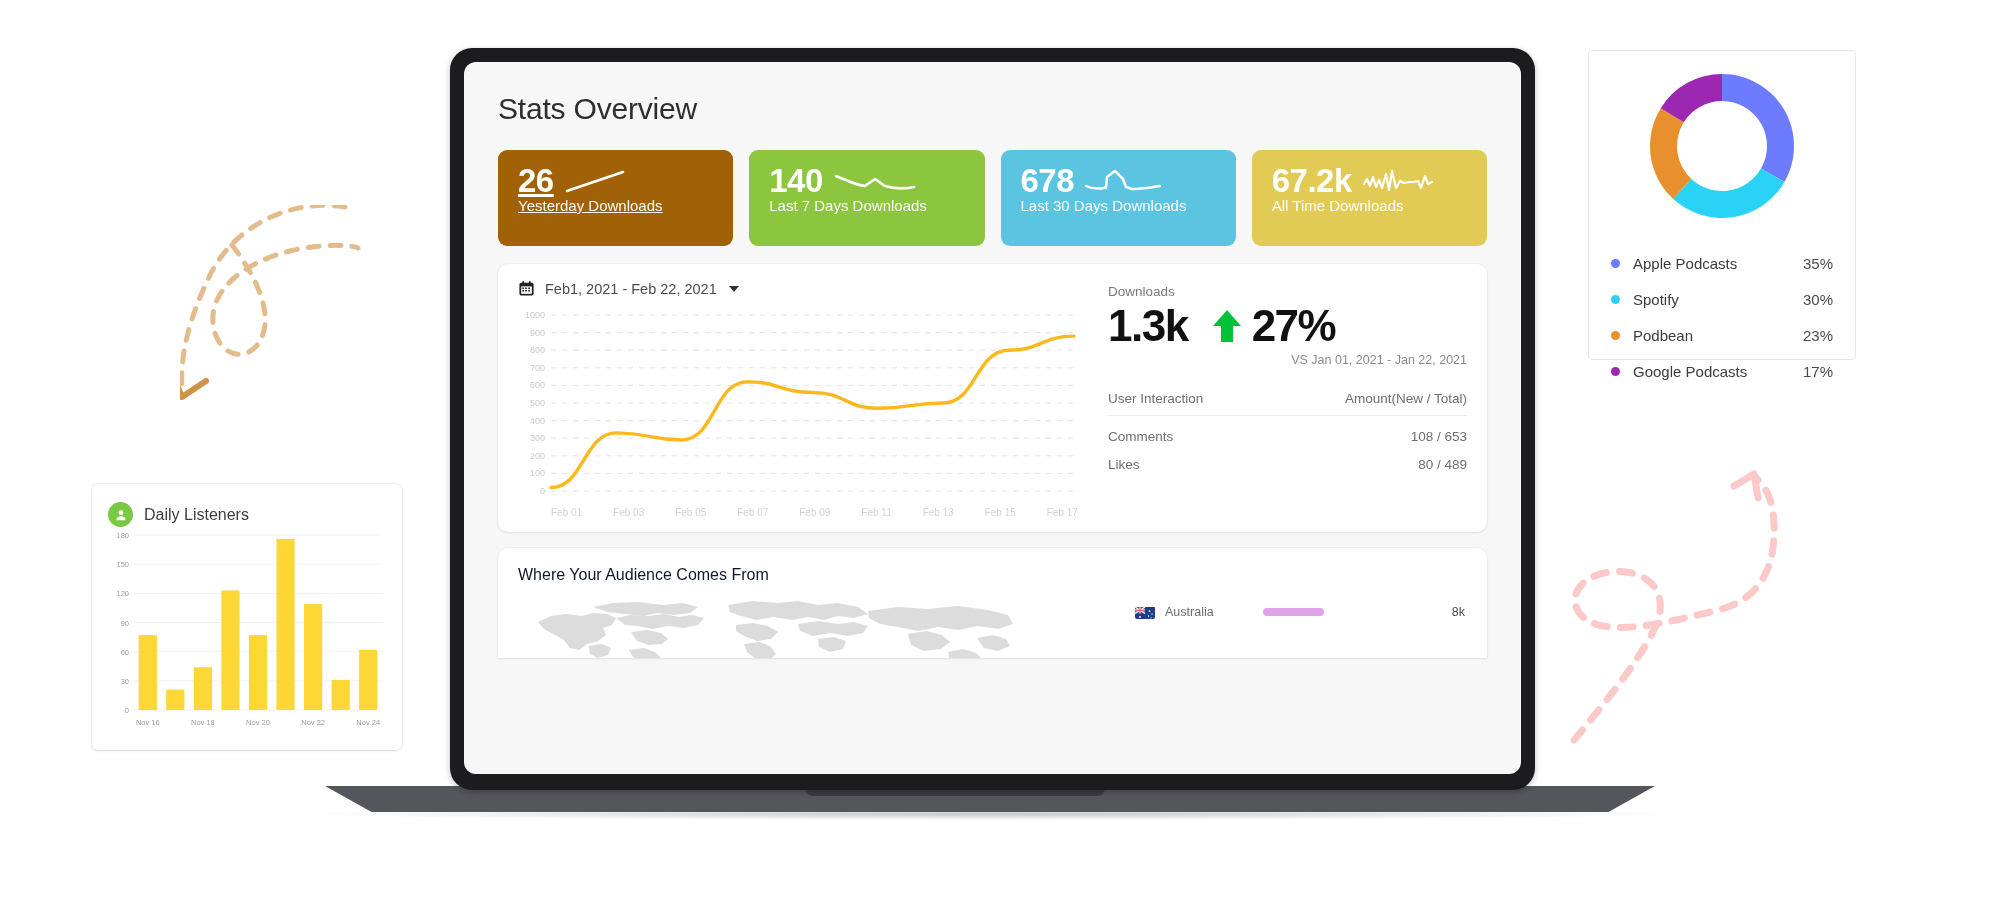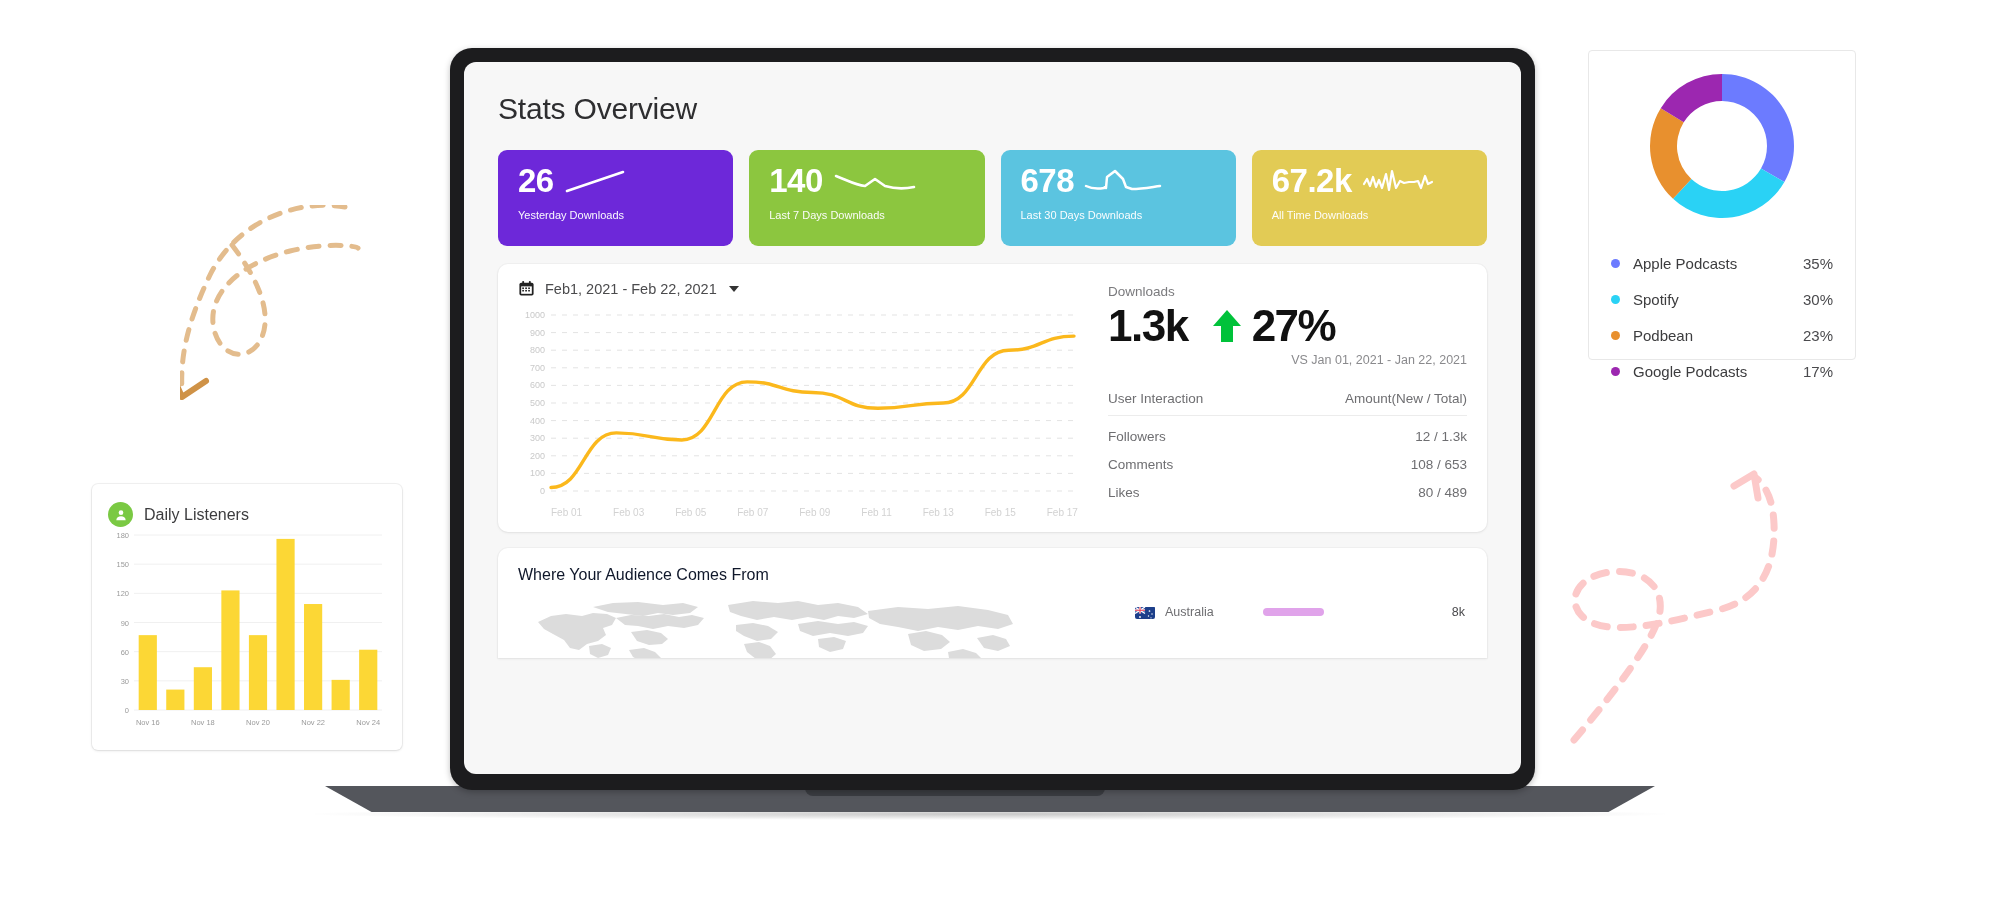--- a/index.html
+++ b/index.html
@@ -45,21 +45,21 @@
   .screen-inner { padding: 30px 34px 17px 34px; }
   .page-title { font-size: 30px; color:#2e2e30; font-weight:400; letter-spacing:-.2px; }
 
   .stat-row { display:flex; gap:16px; margin-top:24px; }
   .stat-card {
     flex:1; height:96px; border-radius:9px; position:relative;
     padding: 14px 0 0 20px; color:#fff; overflow:hidden;
   }
   .stat-top { display:flex; align-items:center; gap:10px; }
   .stat-value { font-size:33px; font-weight:700; line-height:1; letter-spacing:-.5px; }
-  .stat-label { margin-top:12px; font-size:11px; font-weight:400; opacity:.97; }
+  .stat-label { font-size:15px; font-weight:400; opacity:.97; }
   .spark { display:block; }
 
   
   .mid-panel {
     margin-top:18px; background:#fff; border-radius:10px;
     box-shadow: 0 1px 3px rgba(0,0,0,.07), 0 0 0 1px rgba(0,0,0,.025);
     padding: 16px 20px 14px 20px; display:flex; gap:10px;
   }
   .chart-col { width:560px; }
   .daterow { display:flex; align-items:center; gap:10px; }
@@ -189,21 +189,21 @@
     <div class="base"></div>
     <div class="base-notch"></div>
     <div class="lid">
       <div class="screen">
         <div class="screen-inner">
 
           <div class="page-title">Stats Overview</div>
 
           <div class="stat-row">
 
-            <div class="stat-card" style="background: #6d28d9;">
+            <div class="stat-card" style="background: #a16207; text-decoration: underline;">
               <div class="stat-top">
                 <span class="stat-value">26</span>
                 <svg class="spark" width="62" height="26" viewBox="0 0 62 26">
                   <path d="M3 23 L 59 4" fill="none" stroke="#fff" stroke-width="2.6" stroke-linecap="round"></path>
                 </svg>
               </div>
               <div class="stat-label">Yesterday Downloads</div>
             </div>
 
             <div class="stat-card" style="background: rgb(140, 198, 63);">
@@ -310,24 +310,20 @@
                   </svg>
                   <span class="dl-pct-text">27%</span>
                 </span>
               </div>
               <div class="dl-vs">VS Jan 01, 2021 - Jan 22, 2021</div>
 
               <div class="ui-table">
                 <div class="ui-head">
                   <span>User Interaction</span>
                   <span>Amount(New / Total)</span>
-                </div>
-                <div class="ui-row">
-                  <span>Followers</span>
-                  <span>12 / 1.3k</span>
                 </div>
                 <div class="ui-row">
                   <span>Comments</span>
                   <span>108 / 653</span>
                 </div>
                 <div class="ui-row">
                   <span>Likes</span>
                   <span>80 / 489</span>
                 </div>
               </div>

